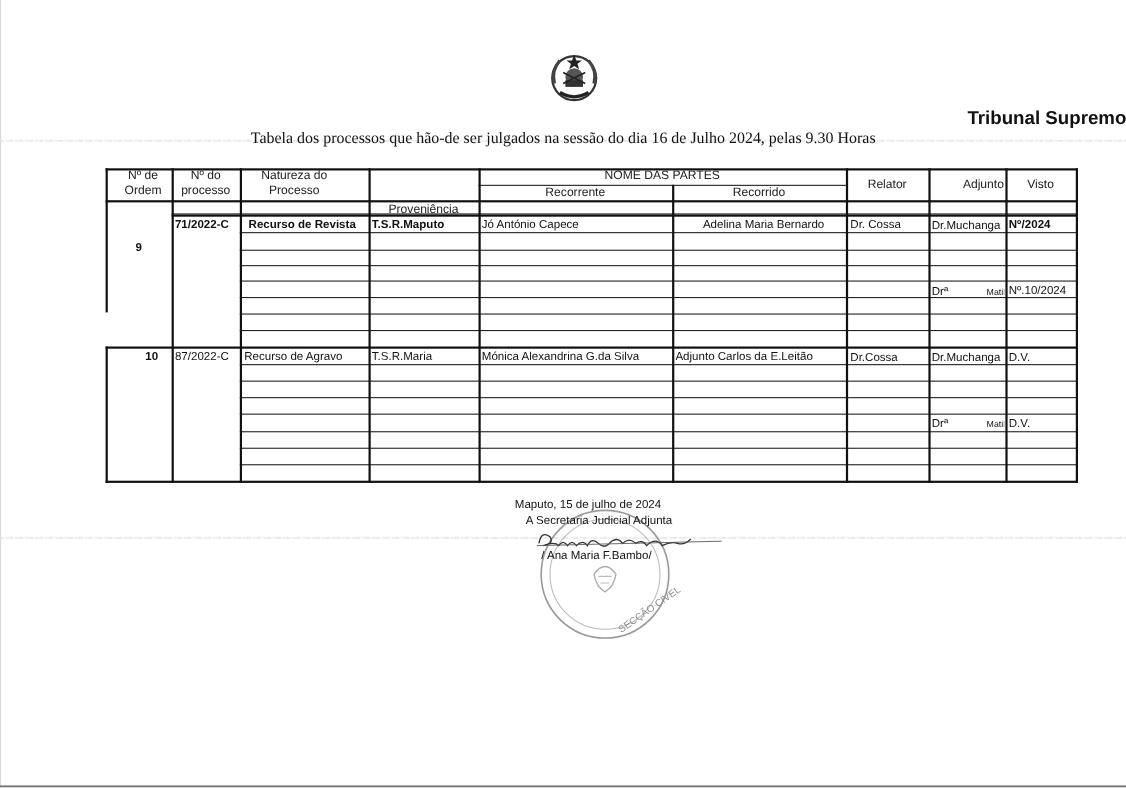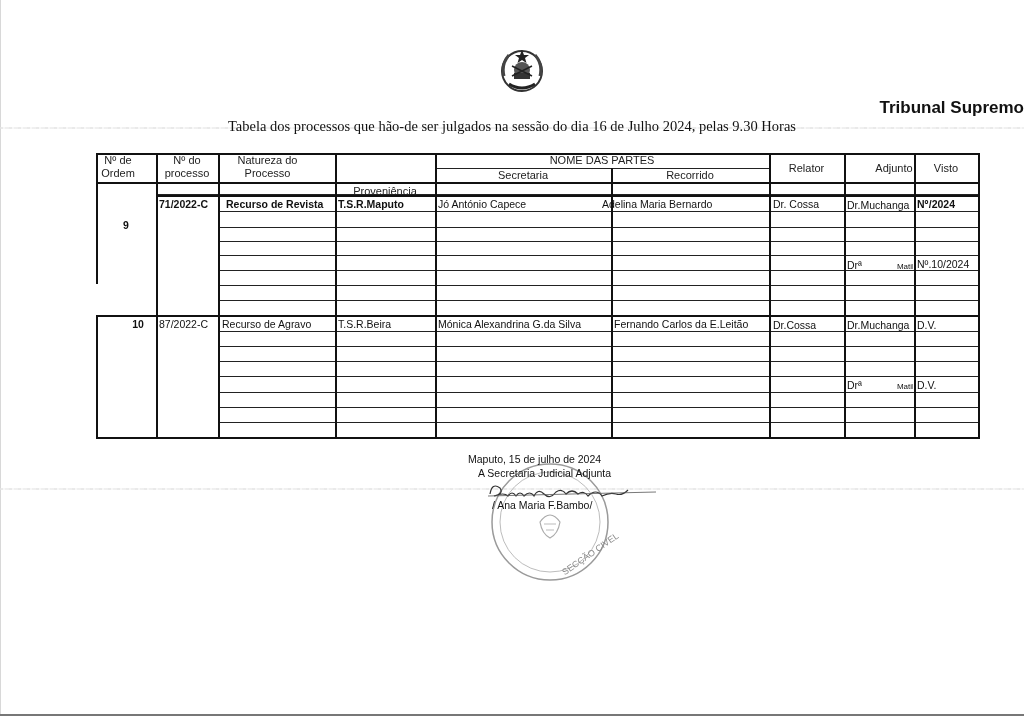--- a/index.html
+++ b/index.html
@@ -52,35 +52,35 @@
 <div class="court-name">Tribunal Supremo</div>
 <div class="doc-subtitle">Tabela dos processos que hão-de ser julgados na sessão do dia 16 de Julho 2024, pelas 9.30 Horas</div>
 
 <div class="tbl">
 
   <div class="hline thick" style="left:0;top:0;width:884px"></div>
   <div class="hline" style="left:339px;top:15px;width:334px"></div>
   <div class="hline thick" style="left:0;top:29px;width:884px"></div>
   <div class="hline" style="left:60px;top:41px;width:824px"></div>
 
-  <div class="cell hdr" style="left:0;top:1px;width:44px;">
+  <div class="cell hdr" style="left:12px;top:1px;width:44px;">
     <div>Nº de</div>
       <div>Ordem</div>
   </div>
   <div class="cell hdr" style="left:60px;top:1px;width:62px;">
     <div>Nº do</div>
       <div>processo</div>
   </div>
   <div class="cell hdr" style="left:122px;top:1px;width:99px;">
     <div>Natureza do</div>
       <div>Processo</div>
   </div>
   <div class="cell hdr" style="left:239px;top:8px;width:100px;margin-top:24px;">Proveniência</div>
   <div class="cell hdr" style="left:339px;top:1px;width:334px;">NOME DAS PARTES</div>
-  <div class="cell hdr" style="left:339px;top:16px;width:176px;">Secretaria</div>
+  <div class="cell hdr" style="left:339px;top:16px;width:176px;">Recorrente</div>
   <div class="cell hdr" style="left:515px;top:16px;width:158px;">Recorrido</div>
   <div class="cell hdr" style="left:673px;top:9px;width:75px;">Relator</div>
   <div class="cell hdr" style="left:748px;top:9px;width:70px;padding-left:30px;">Adjunto</div>
   <div class="cell hdr" style="left:818px;top:9px;width:64px;">Visto</div>
 
   <div class="hline thick" style="left:60px;top:42px;width:824px"></div>
   <div class="hline" style="left:122px;top:58px;width:762px"></div>
   <div class="hline" style="left:122px;top:74px;width:762px"></div>
   <div class="hline" style="left:122px;top:88px;width:762px"></div>
   <div class="hline" style="left:122px;top:102px;width:762px"></div>
@@ -108,37 +108,37 @@
   <div class="vline" style="left:673px;top:0;height:286px"></div>
   <div class="vline" style="left:748px;top:0;height:286px"></div>
   <div class="vline" style="left:818px;top:0;height:286px"></div>
   <div class="vline" style="left:882px;top:0;height:286px"></div>
 
   <div class="cell bold" style="left:0;top:66px;width:60px;text-align:center;">9</div>
   <div class="cell bold" style="left:63px;top:45px;width:58px;">71/2022-C</div>
   <div class="cell bold" style="left:130px;top:45px;width:108px;">Recurso de Revista</div>
   <div class="cell bold" style="left:242px;top:45px;width:80px;">T.S.R.Maputo</div>
   <div class="cell" style="left:342px;top:45px;width:172px;">Jó António Capece</div>
-  <div class="cell" style="left:506px;top:45px;width:180px;">Adelina Maria Bernardo</div>
+  <div class="cell" style="left:543px;top:45px;width:180px;">Adelina Maria Bernardo</div>
   <div class="cell" style="left:677px;top:45px;width:70px;">Dr. Cossa</div>
   <div class="cell" style="left:751px;top:46px;width:66px;">Dr.Muchanga</div>
   <div class="cell" style="left:821px;top:45px;width:40px;font-weight:bold;">
     <span>Nº</span><span style="position:absolute;right:2px;">/2024</span>
   </div>
   <div class="cell" style="left:751px;top:106px;width:66px;">
     <span>Drª</span> <span class="small">Matilde</span>
   </div>
   <div class="cell" style="left:821px;top:105px;width:60px;">Nº.10/2024</div>
 
   <div class="cell bold" style="left:12px;top:165px;width:60px;text-align:center;">10</div>
   <div class="cell" style="left:63px;top:165px;width:58px;">87/2022-C</div>
   <div class="cell" style="left:126px;top:165px;width:112px;">Recurso de Agravo</div>
-  <div class="cell" style="left:242px;top:165px;width:96px;">T.S.R.Beira</div>
+  <div class="cell" style="left:242px;top:165px;width:96px;">T.S.R.Maria</div>
   <div class="cell" style="left:342px;top:165px;width:172px;">Mónica Alexandrina G.da Silva</div>
-  <div class="cell" style="left:518px;top:165px;width:154px;">Fernando Carlos da E.Leitão</div>
+  <div class="cell" style="left:518px;top:165px;width:154px;">Adjunto Carlos da E.Leitão</div>
   <div class="cell" style="left:677px;top:166px;width:70px;">Dr.Cossa</div>
   <div class="cell" style="left:751px;top:166px;width:66px;">Dr.Muchanga</div>
   <div class="cell" style="left:821px;top:166px;width:60px;">D.V.</div>
   <div class="cell" style="left:751px;top:226px;width:66px;">
     <span>Drª</span> <span class="small">Matilde</span>
   </div>
   <div class="cell" style="left:821px;top:226px;width:60px;">D.V.</div>
 </div>
 
 <svg class="stamp" viewBox="0 0 150 124">

